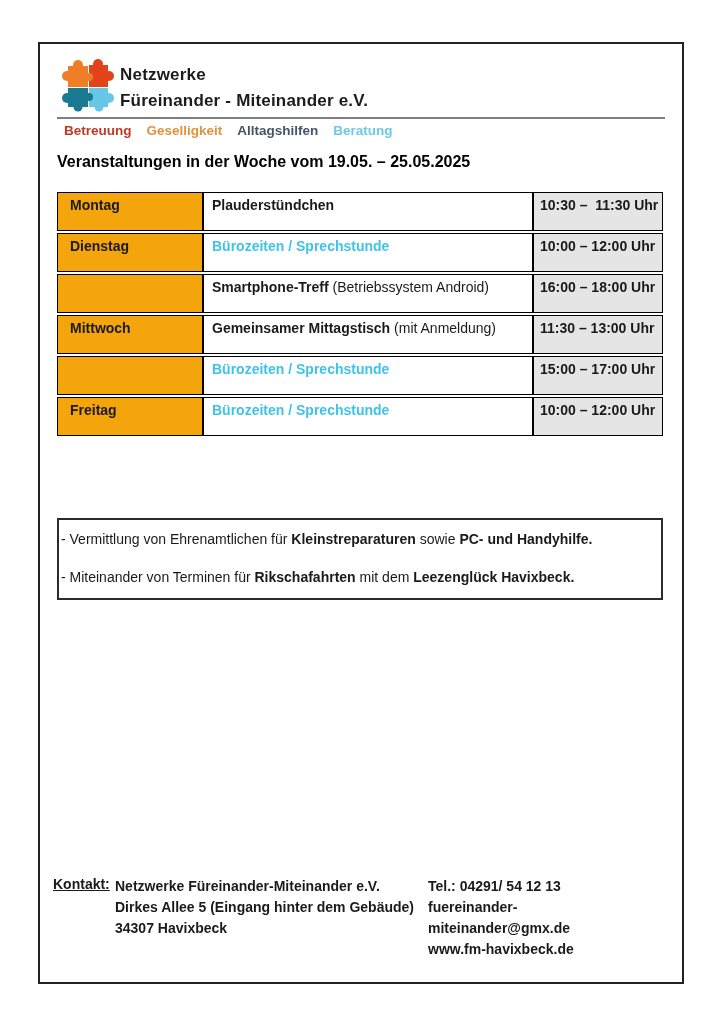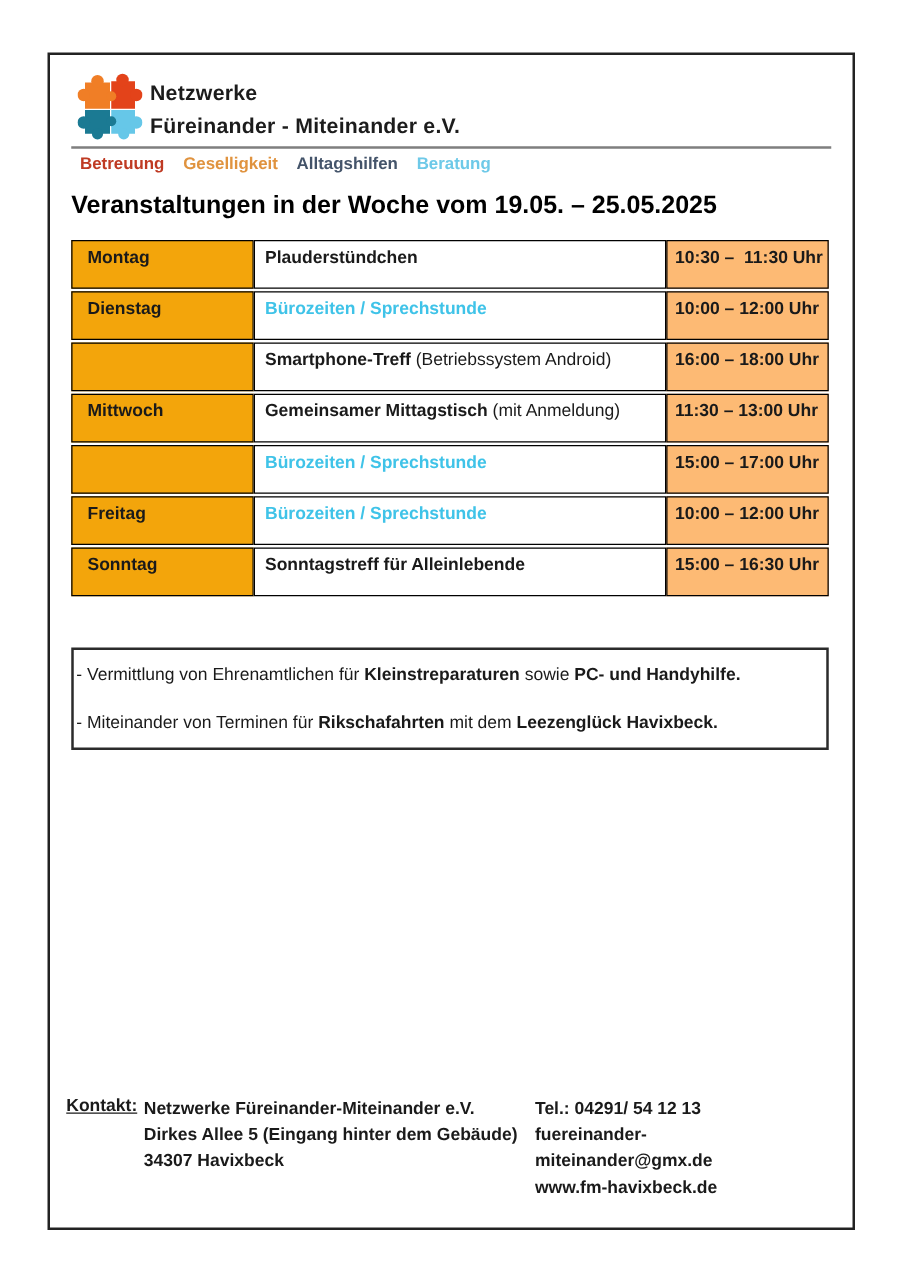--- a/index.html
+++ b/index.html
@@ -19,29 +19,29 @@
     background: #fff;
   }
 
   
   .logo-icon { position: absolute; left: 62px; top: 57px; width: 52px; height: 56px; }
   .logo-text { position: absolute; left: 120px; top: 62px; font-weight: bold; font-size: 17px; color: #1c1c1c; line-height: 26px; letter-spacing: 0.2px; }
   .rule { position: absolute; left: 57px; top: 117px; width: 608px; height: 2px; background: #7f7f7f; }
   .nav { position: absolute; left: 64px; top: 123px; display: flex; gap: 15px; font-size: 13.5px; font-weight: bold; }
   .nav span { cursor: pointer; }
 
-  .page-title { position: absolute; left: 57px; top: 153px; font-size: 20px; font-weight: bold; color: #000; }
+  .page-title { position: absolute; left: 57px; top: 153px; font-size: 16px; font-weight: bold; color: #000; }
 
   
   .schedule { position: absolute; left: 57px; top: 192px; width: 606px; }
   .srow { display: grid; grid-template-columns: 146px 330px 130px; height: 39px; margin-bottom: 2px; }
   .cell { border: 1px solid #000; padding: 4px 8px; font-size: 14px; overflow: hidden; }
   .cell-day  { background: #f3a50b; font-weight: bold; padding-left: 12px; }
   .cell-event{ background: #ffffff; font-weight: bold; }
-  .cell-time { background: #fdba74; font-weight: bold; white-space: pre; padding-left: 6px; }
+  .cell-time { background: #e5e5e5; font-weight: bold; white-space: pre; padding-left: 6px; }
   .event-extra { font-weight: normal; }
   .blue { color: #3fc3e8; }
 
   
   .notes-box {
     position: absolute; left: 57px; top: 518px; width: 606px; height: 82px;
     border: 2px solid #2b2b2b; background: #fff;
     padding: 11px 2px; font-size: 14px;
   }
   .note-line { margin-bottom: 22px; }
@@ -131,25 +131,20 @@
       <div class="cell cell-event"><span class="blue">Bürozeiten / Sprechstunde</span></div>
       <div class="cell cell-time">15:00 – 17:00 Uhr</div>
     </div>
 
     <div class="srow">
       <div class="cell cell-day">Freitag</div>
       <div class="cell cell-event"><span class="blue">Bürozeiten / Sprechstunde</span></div>
       <div class="cell cell-time">10:00 – 12:00 Uhr</div>
     </div>
 
-    <div class="srow">
-      <div class="cell cell-day">Sonntag</div>
-      <div class="cell cell-event"><span>Sonntagstreff für Alleinlebende</span></div>
-      <div class="cell cell-time">15:00 – 16:30 Uhr</div>
-    </div>
 
   </div>
 
   <div class="notes-box">
     <div class="note-line"><span>- Vermittlung von Ehrenamtlichen für </span><span class="b">Kleinstreparaturen</span><span> sowie </span><span class="b">PC- und Handyhilfe</span><span class="b">.</span></div>
     <div class="note-line"><span>- Miteinander von Terminen für </span><span class="b">Rikschafahrten</span><span> mit dem </span><span class="b">Leezenglück Havixbeck.</span></div>
   </div>
 
   <div class="footer-kontakt">Kontakt:</div>
   <div class="footer-block footer-org">

